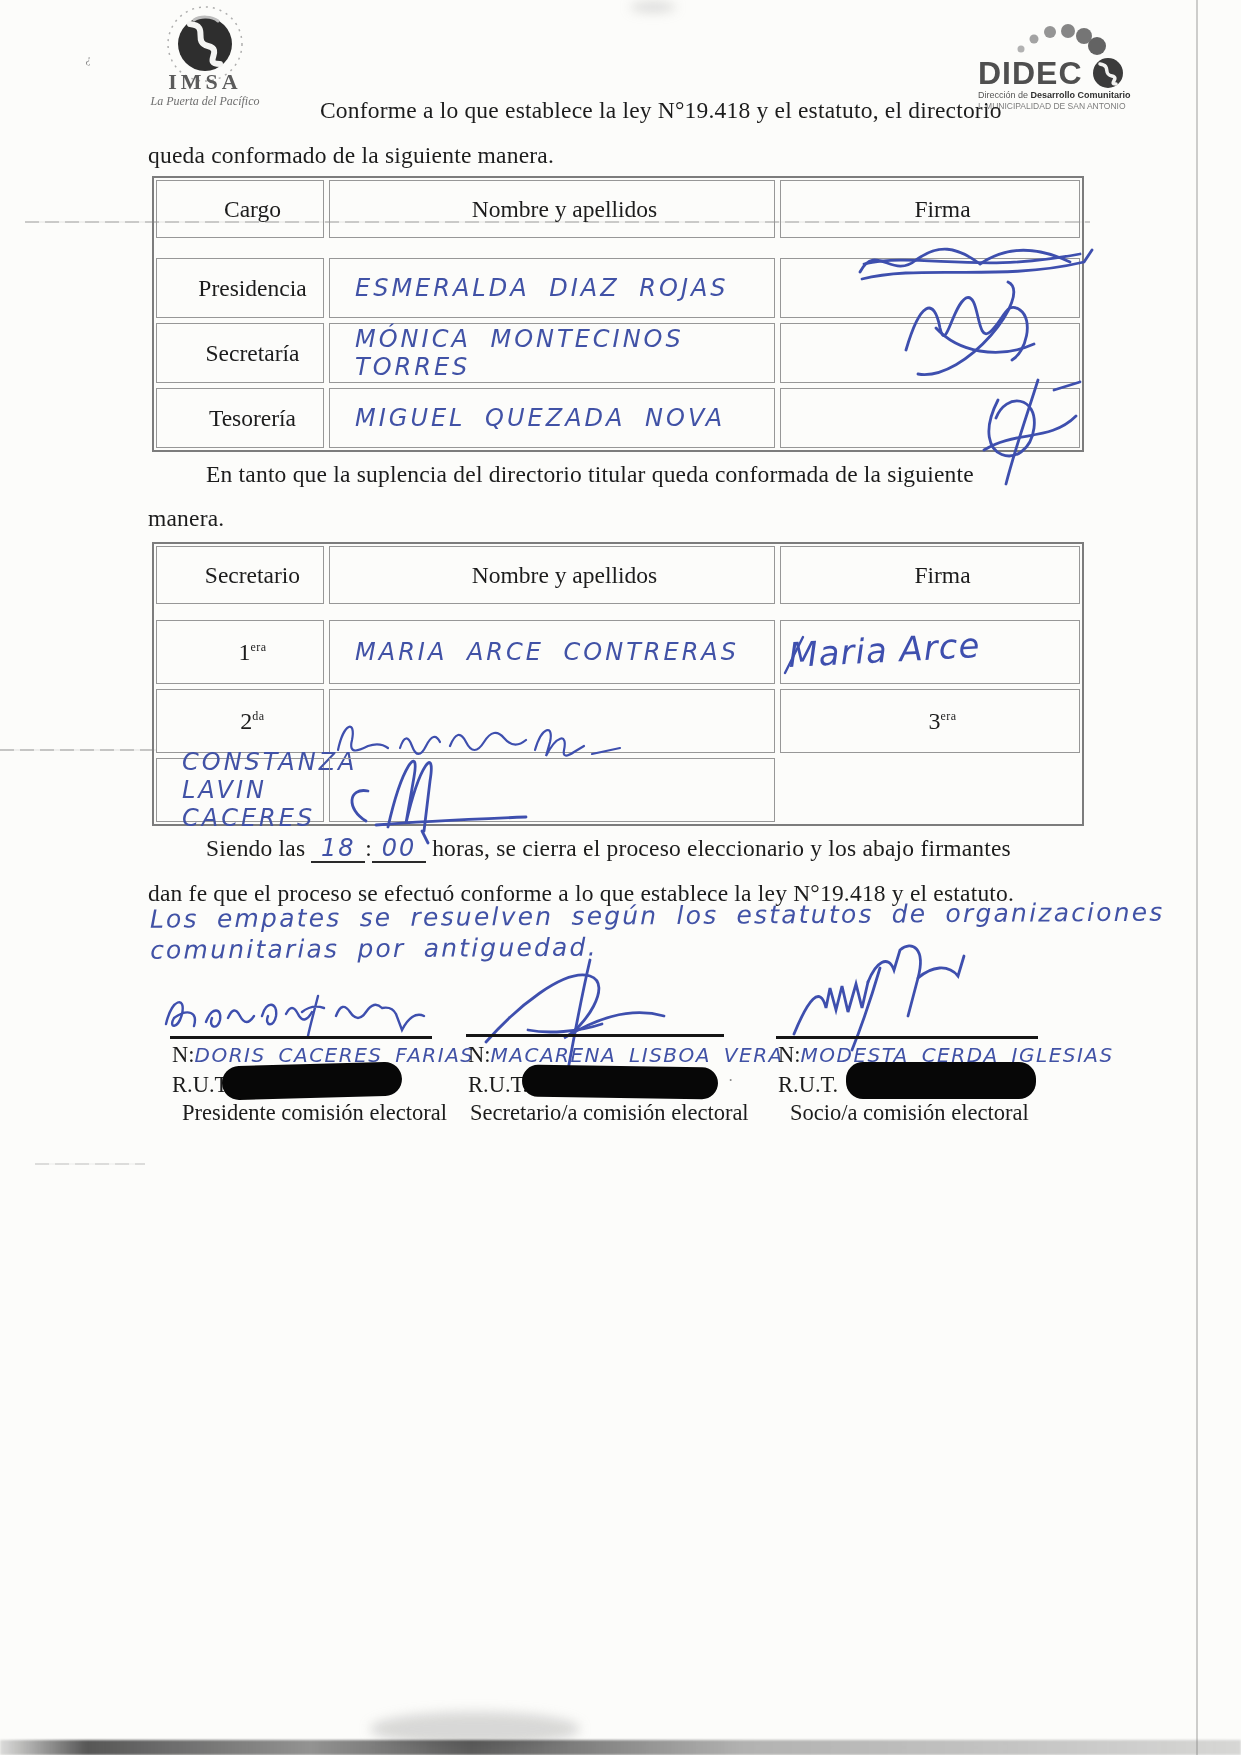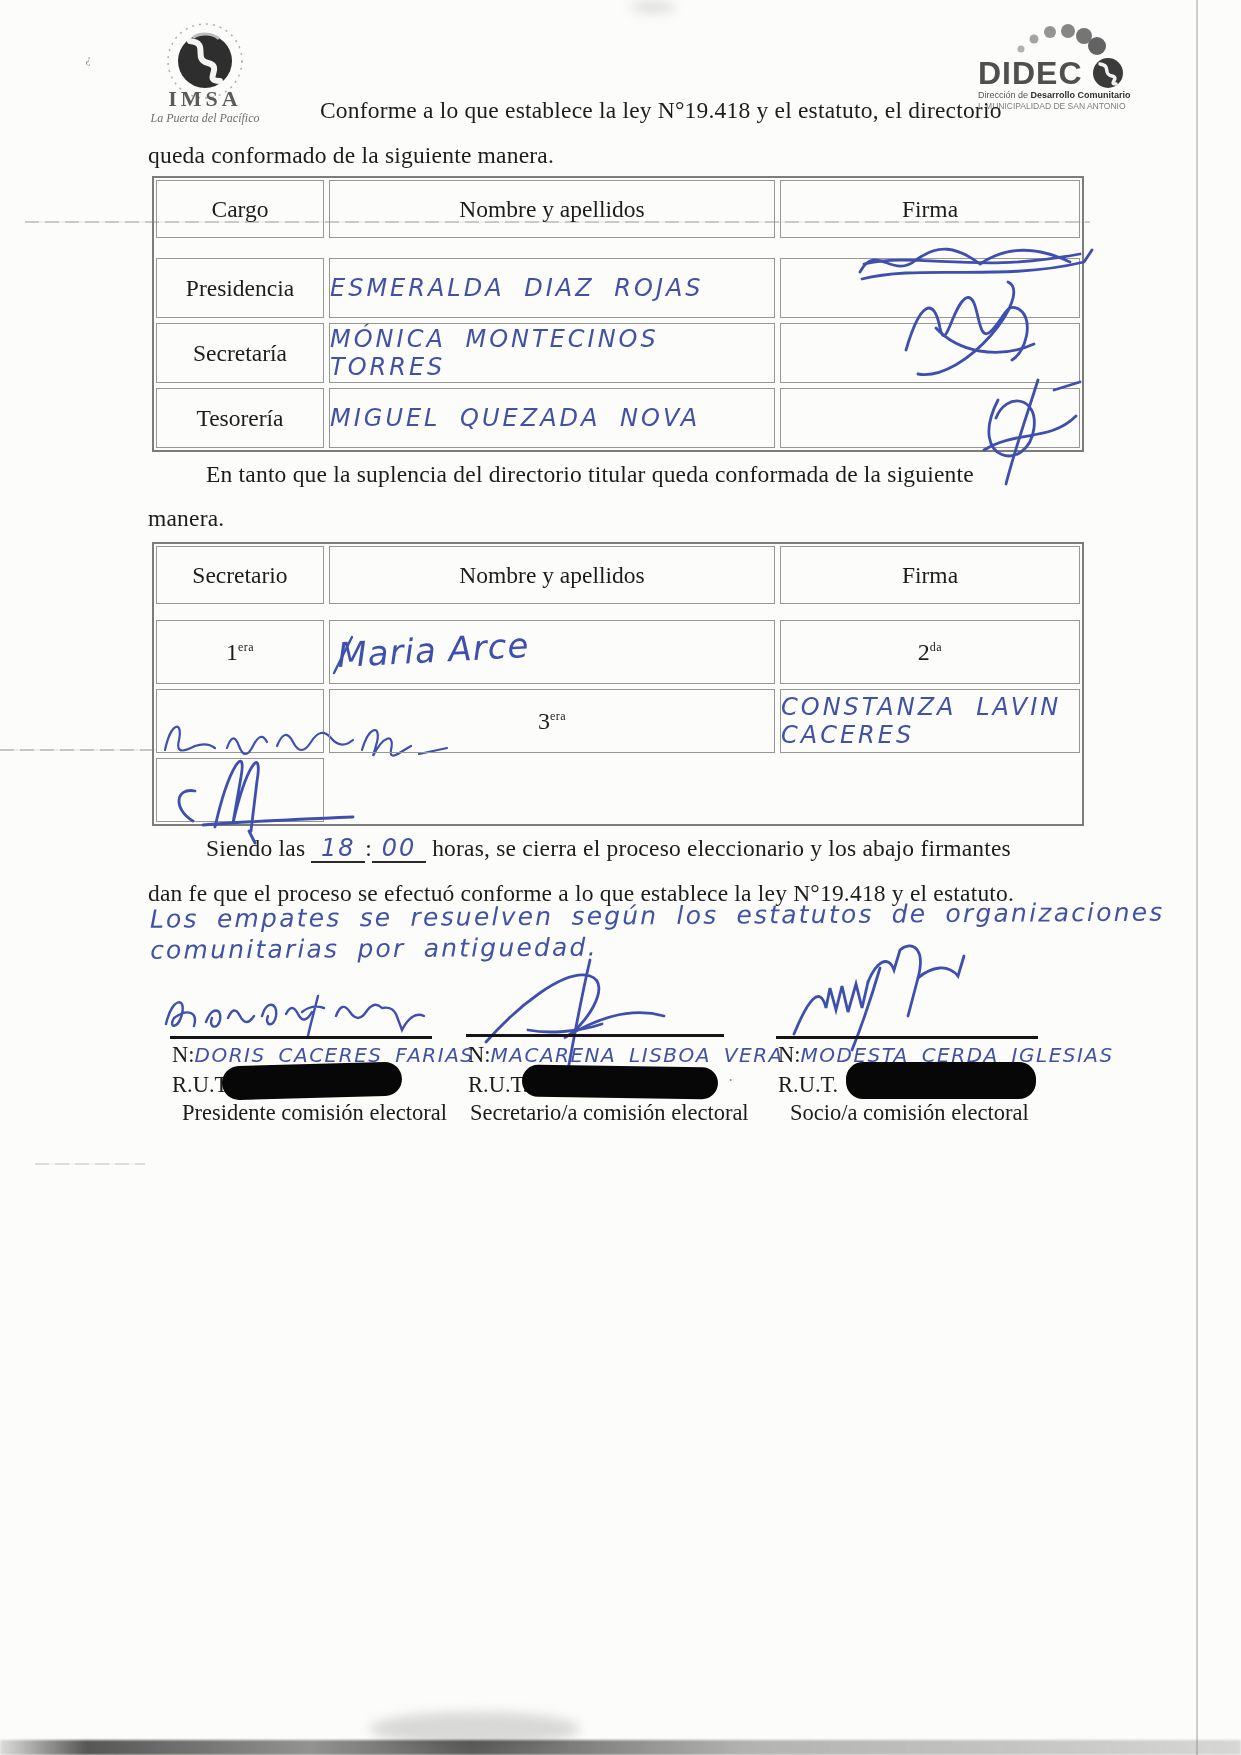--- a/index.html
+++ b/index.html
@@ -23,21 +23,21 @@
   .hw{font-family:"DejaVu Sans",sans-serif;color:#4152a6;font-style:italic;}
   .hw-caps{letter-spacing:3px;word-spacing:9px;font-size:24px;}
   .hw-note{position:absolute;font-size:25px;line-height:31px;letter-spacing:2.2px;word-spacing:8px;white-space:pre-line;transform:rotate(-.4deg);}
   .blank{display:inline-block;min-width:50px;text-align:center;border-bottom:2.5px solid #2a2a2a;line-height:26px;vertical-align:baseline;padding:0 2px;}
   .blank .hw{font-size:24px;letter-spacing:2px;}
   
   .doc-table{
     position:absolute;display:grid;gap:5px;padding:2px;
     border:2px solid #7c7c7c;background:transparent;
   }
-  .cell{border:1.5px solid #979797;display:flex;align-items:center;justify-content:center;position:relative;}
+  .cell{border:1.5px solid #979797;display:flex;align-items:center;justify-content:center;position:relative;padding-left:25px;}
   .cell.spacer{border:none;}
   .cell.name{justify-content:flex-start;overflow:visible;}
   .cell.firma{overflow:visible;}
   .cell .label{font-size:23.5px;}
   .ordinal{font-size:24px;}
   .ordinal sup{font-size:12px;letter-spacing:.5px;}
   .sig-svg{position:absolute;overflow:visible;pointer-events:none;}
   
   .sig-line{position:absolute;height:3px;background:#151515;}
   .redaction{position:absolute;background:#070707;border-radius:17px;}
@@ -53,21 +53,21 @@
 
   <div class="scan-vline" style="left:1196px;"></div>
   <div class="artifact dashed" style="left:25px;top:221px;width:1065px;height:2px;opacity:.55;"></div>
   <div class="artifact dashed" style="left:0;top:749px;width:156px;height:2px;opacity:.6;"></div>
   <div class="artifact dashed" style="left:35px;top:1163px;width:110px;height:2px;opacity:.35;"></div>
   <div class="speck" style="left:86px;top:52px;transform:rotate(8deg);">¿</div>
   <div class="smudge-blob" style="left:630px;top:2px;width:46px;height:10px;"></div>
   <div class="smudge-blob" style="left:370px;top:1712px;width:210px;height:34px;"></div>
   <div class="smudge-bottom"></div>
 
-  <div class="logo" style="left:130px;top:21px;width:150px;height:108px;">
+  <div class="logo" style="left:130px;top:4px;width:150px;height:108px;">
     <svg width="150" height="108" viewBox="0 0 150 108">
       <circle cx="75" cy="40" r="37" fill="none" stroke="#9b9b9b" stroke-width="1.5" stroke-dasharray="2 5" opacity=".8"></circle>
       <circle cx="75" cy="40" r="27" fill="#2e2e2e"></circle>
       <path d="M60,20 C80,22 62,38 78,42 C94,46 72,60 90,60" fill="none" stroke="#f4f4f2" stroke-width="6" stroke-linecap="round"></path>
       <path d="M64,16 C70,12 82,12 88,17" fill="none" stroke="#bdbdbd" stroke-width="3" stroke-linecap="round"></path>
       <text x="75" y="85" text-anchor="middle" font-family="Liberation Serif,serif" font-size="22" font-weight="bold" letter-spacing="4" fill="#5b5b5b">IMSA</text>
       <text x="75" y="101" text-anchor="middle" font-family="Liberation Serif,serif" font-size="12" font-style="italic" fill="#6e6e6e">La Puerta del Pacífico</text>
     </svg>
   </div>
 
@@ -159,20 +159,23 @@
         <span class="label">Firma</span>
       </div>
 
     <div class="cell spacer"></div>
     <div class="cell spacer"></div>
     <div class="cell spacer"></div>
 
     <div class="cell">
       <span class="ordinal"><span>1</span><sup>era</sup></span>
     </div>
+    <div class="cell name">
+        <span class="hw hw-caps">MARIA ARCE CONTRERAS</span>
+      </div>
     <div class="cell firma">
       <svg class="sig-svg" style="left:2px;top:6px;" width="296" height="56" viewBox="0 0 296 56">
         <text x="6" y="40" font-family="DejaVu Sans,sans-serif" font-style="italic" font-size="34" fill="#3e4fae" transform="rotate(-3 6 40)" letter-spacing="1">Maria Arce</text>
         <path d="M2,46 L20,10" fill="none" stroke="#3e4fae" stroke-width="2.4" stroke-linecap="round"></path>
       </svg>
     </div>
 
     <div class="cell">
       <span class="ordinal"><span>2</span><sup>da</sup></span>
     </div>

